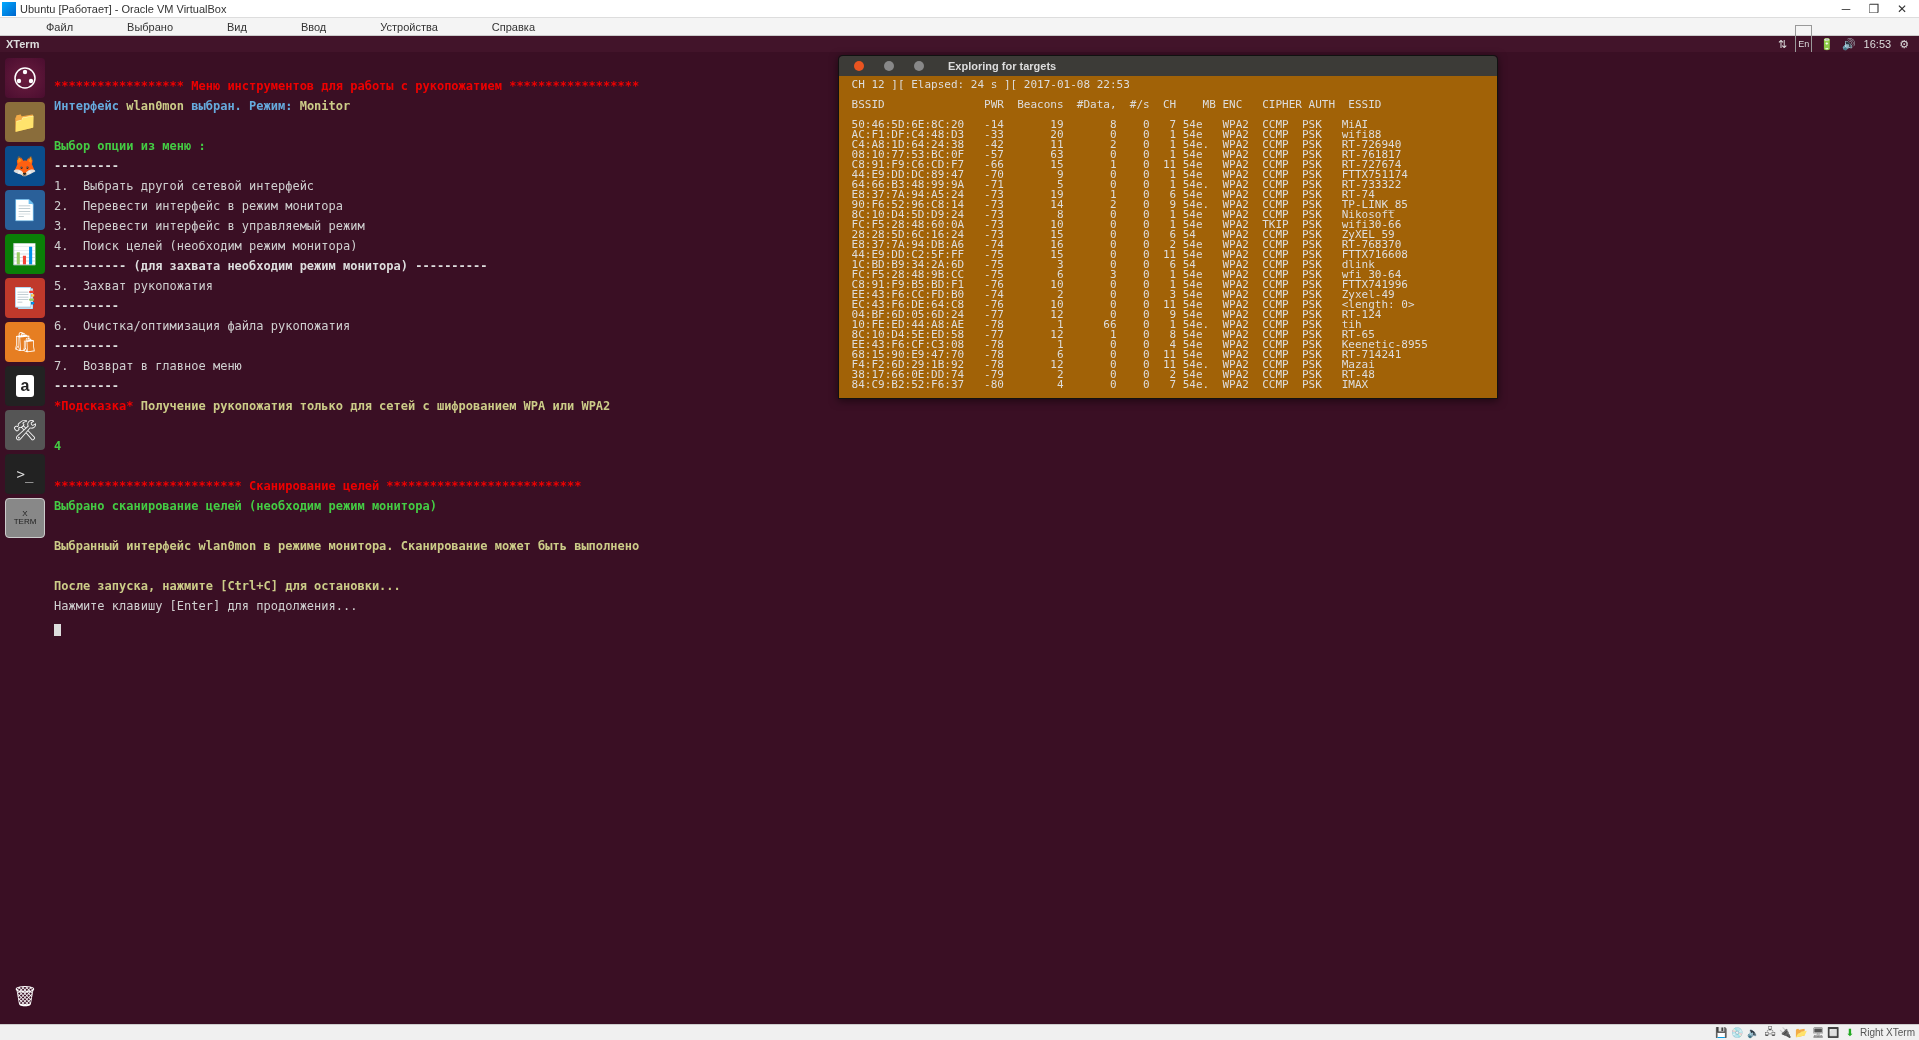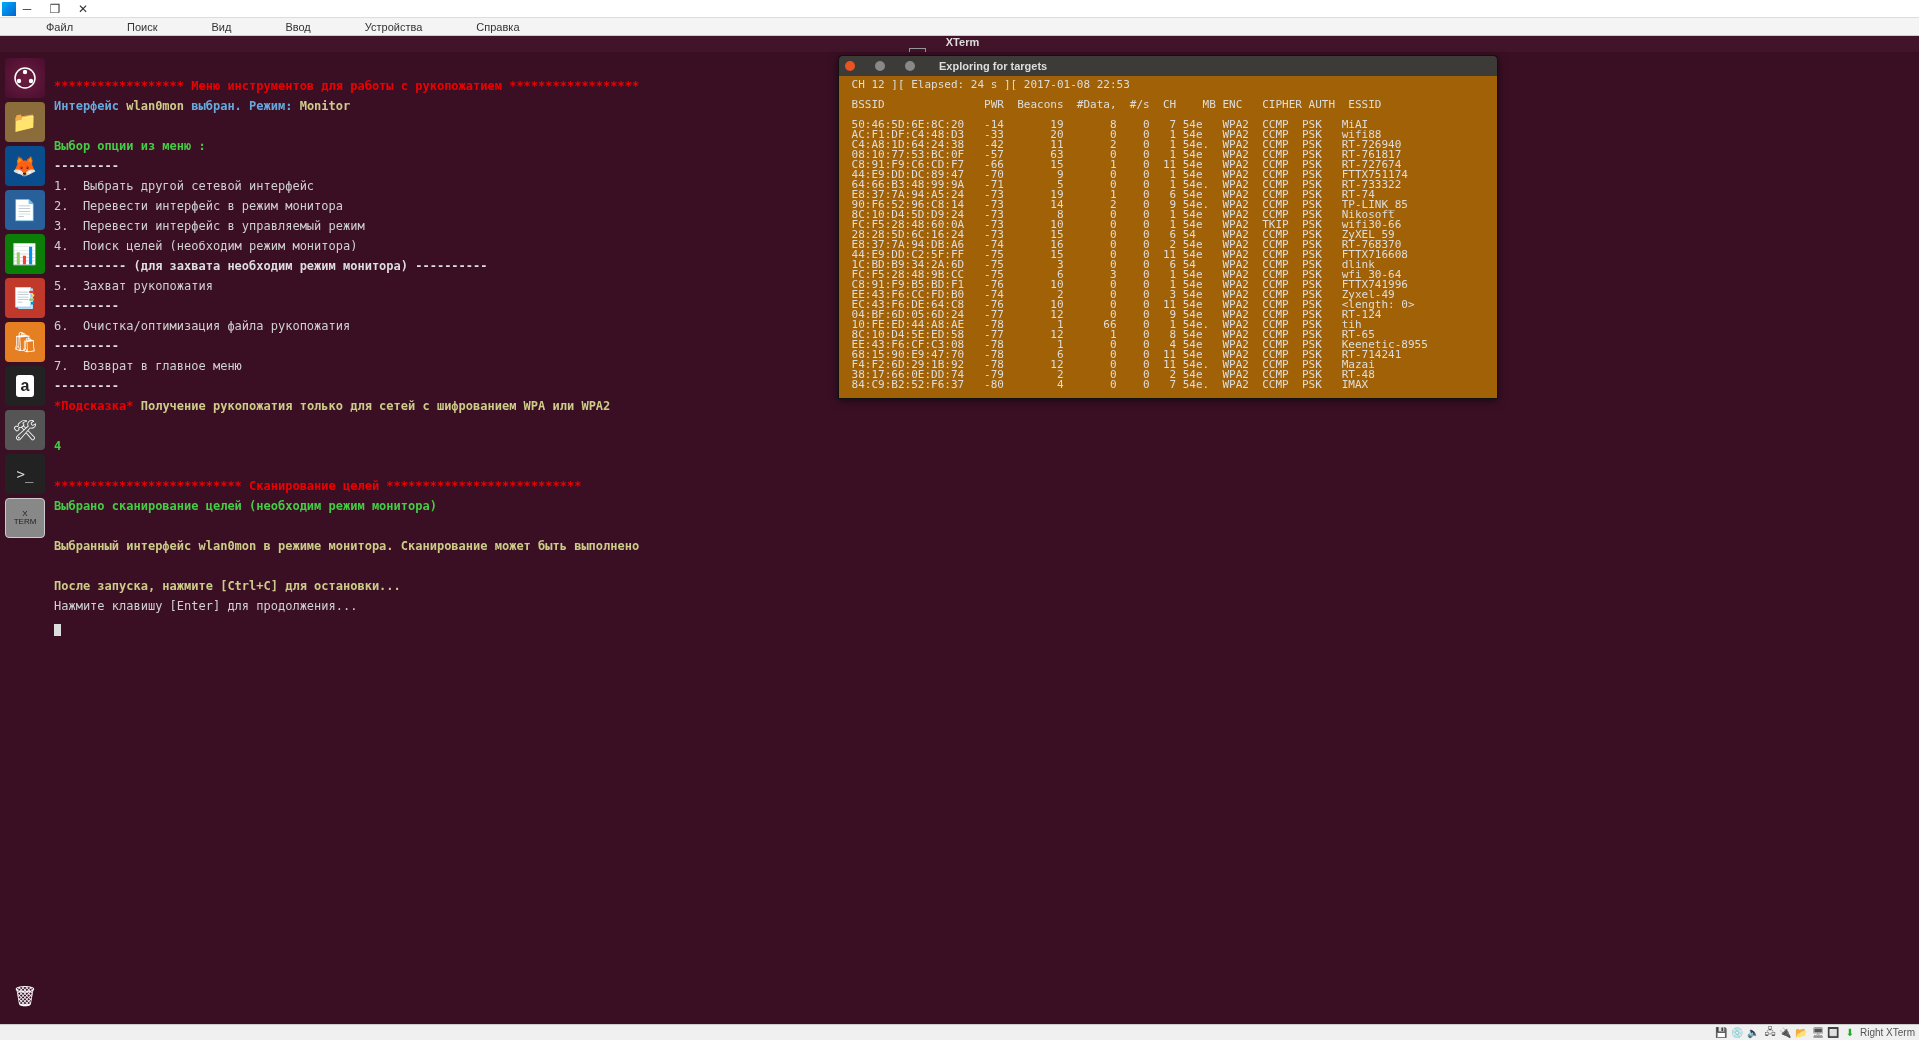--- a/index.html
+++ b/index.html
@@ -46,21 +46,20 @@
   left: 0; right: 0;
   top: 36px;
   height: 16px;
   background: #42142a;
   color: #ddd;
   display: flex;
   align-items: center;
   font-size: 11px;
   font-weight: bold;
   padding-left: 6px;
-  flex-direction: column;
 }
 .ubuntu-top-panel .spacer { flex: 1; }
 .ubuntu-top-panel .indicator {
   display: flex;
   align-items: center;
   gap: 8px;
   padding-right: 10px;
   font-weight: normal;
   color: #ddd;
 }
@@ -123,21 +122,21 @@
   background: #2c001e;
   border: 1px solid #111;
   border-radius: 4px 4px 0 0;
   box-shadow: 0 2px 8px rgba(0,0,0,0.5);
 }
 .tw-titlebar {
   height: 20px;
   background: #3c3b37;
   display: flex;
   align-items: center;
-  padding: 0 6px;
+  padding: 0 15px;
   gap: 20px;
   border-radius: 4px 4px 0 0;
 }
 .tw-titlebar .dot {
   width: 10px; height: 10px; border-radius: 50%;
 }
 .tw-titlebar .dot.r { background: #e95420; }
 .tw-titlebar .dot.g { background: #888; }
 .tw-titlebar .dot.y { background: #888; }
 .tw-title { color: #ddd; font-size: 11px; font-weight: bold; margin-left: 4px; }
@@ -176,30 +175,31 @@
   display: inline-flex;
   align-items: center;
   justify-content: center;
 }
 </style>
 </head>
 <body>
 
 <div class="win-titlebar">
   <span class="vbox-icon"></span>
+  <span class="win-title">Ubuntu [Работает] - Oracle VM VirtualBox</span>
   <div class="win-btns">
     <div class="win-btn">─</div>
     <div class="win-btn">❐</div>
     <div class="win-btn">✕</div>
   </div>
 </div>
 
 <div class="menubar">
   <span>Файл</span>
-  <span>Поиск</span>
+  <span>Выбрано</span>
   <span>Вид</span>
   <span>Ввод</span>
   <span>Устройства</span>
   <span>Справка</span>
 </div>
 
 <div class="ubuntu-top-panel">
   <span>XTerm</span>
   <span class="spacer"></span>
   <div class="indicator">

